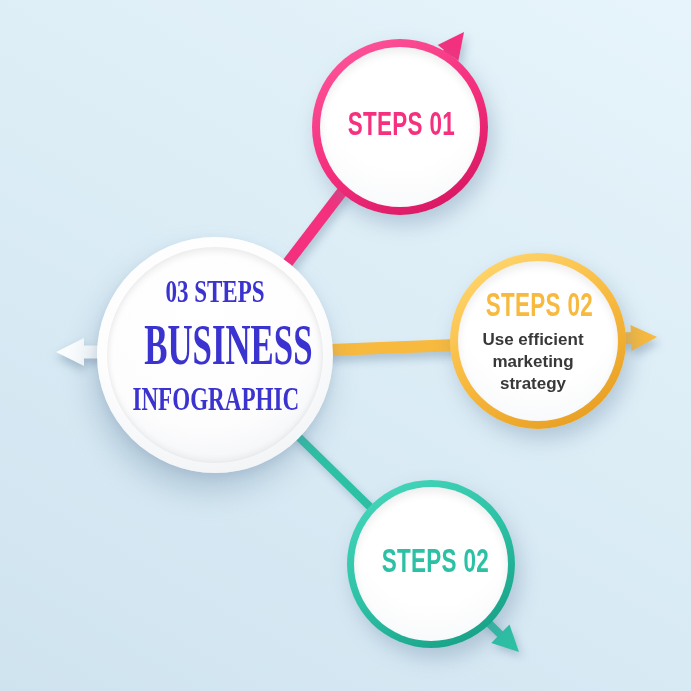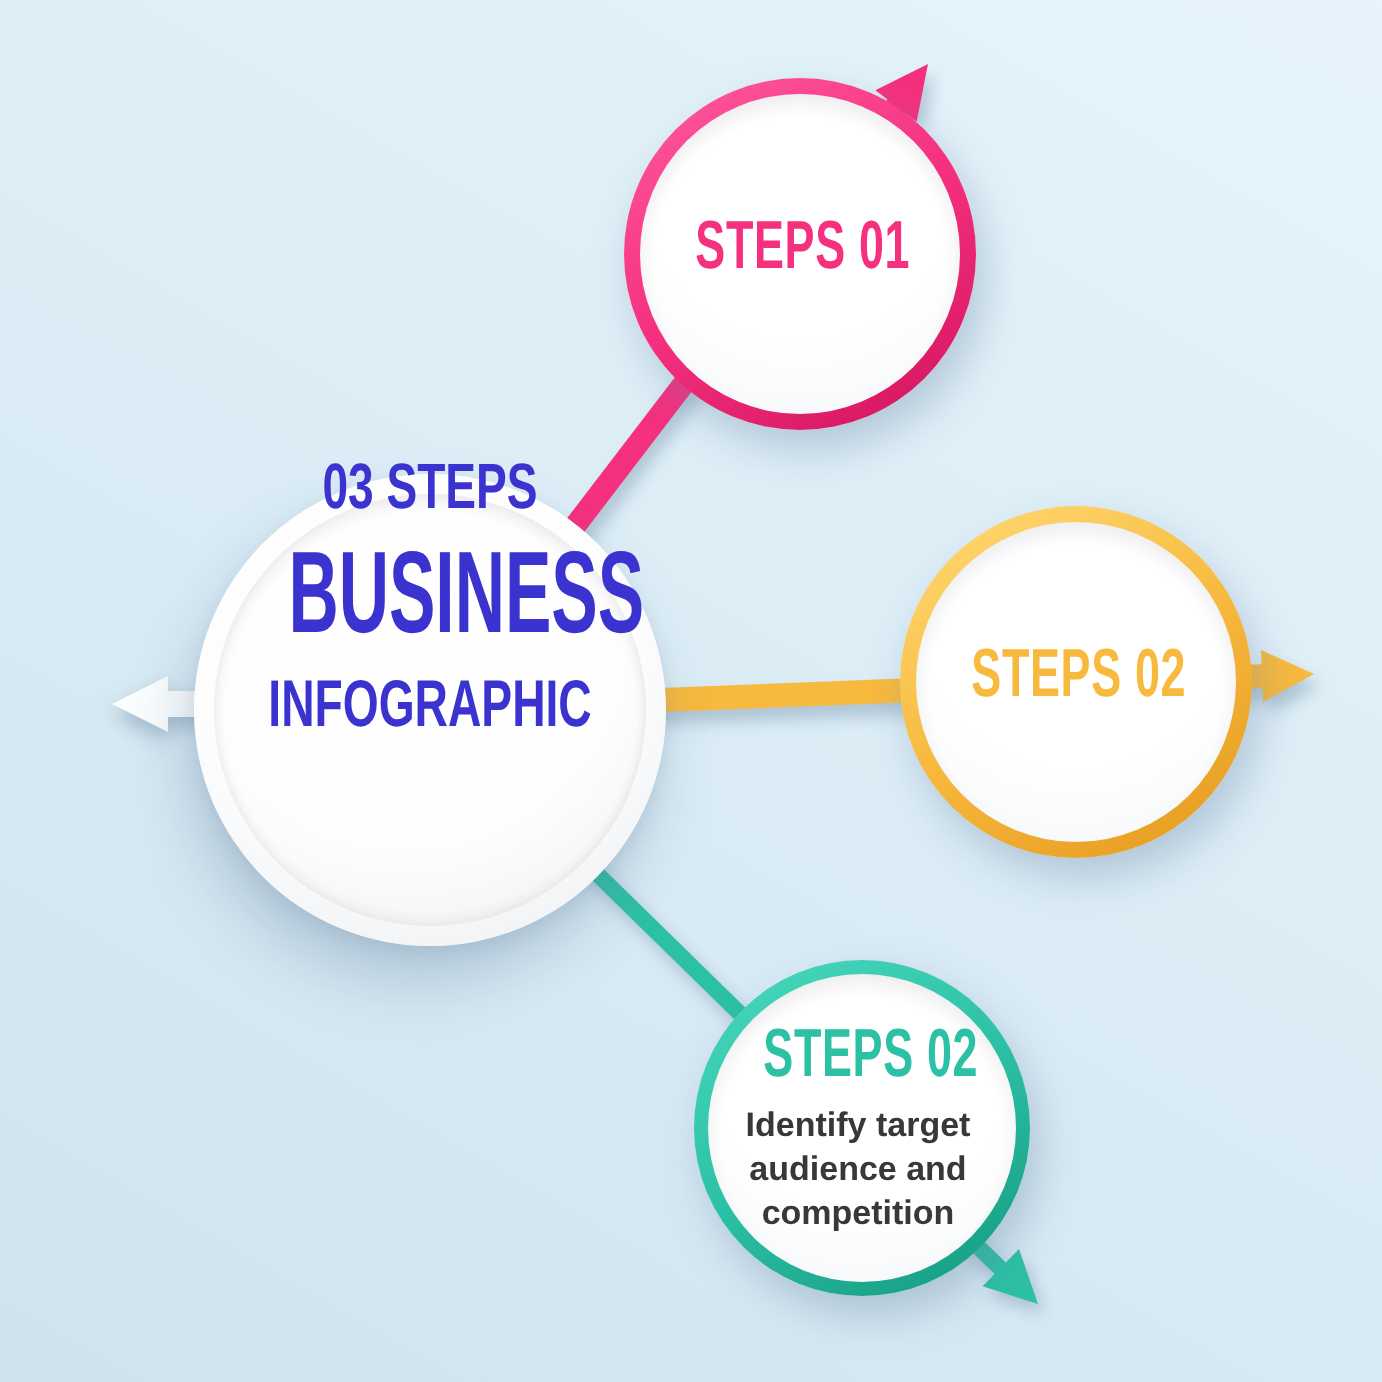--- a/index.html
+++ b/index.html
@@ -25,21 +25,21 @@
   .head2{fill:var(--step2);}
   .head3{fill:var(--step3);}
   .headw{fill:var(--white_arrow);}
 
   
   .central{
     position:absolute;z-index:2;
     left:97px;top:237px;width:236px;height:236px;border-radius:50%;
     background:radial-gradient(circle at 45% 32%,#ffffff 0%,#fdfdfe 55%,#f0f2f4 84%,#ffffff 92%,#e7eaee 100%);
     box-shadow:-5px 18px 30px rgba(100,130,160,.33),0 4px 8px rgba(100,130,160,.15);
-    display:flex;align-items:flex-start;justify-content:center;
+    display:flex;align-items:center;justify-content:center;font-family:Liberation Serif, serif;
   }
   .plate-rim{
     position:absolute;inset:10px;border-radius:50%;
     box-shadow:inset 0 4px 7px rgba(0,0,0,.07),inset 0 -3px 6px rgba(0,0,0,.05);
   }
   .central-text{position:relative;text-align:center;transform:translateY(-10px);width:100%;}
   .c-line1,.c-line2,.c-line3{
     color:var(--title_blue);font-weight:bold;line-height:1;white-space:nowrap;
   }
   .c-line1{font-size:32px;transform:scaleX(.72);}
@@ -114,25 +114,25 @@
 
   <div class="step step-1">
     <div class="step-inner">
       <div class="step-title">STEPS 01</div>
     </div>
   </div>
 
   <div class="step step-2">
     <div class="step-inner">
       <div class="step-title">STEPS 02</div>
+      <div class="step-body">Use efficient
+marketing
+strategy</div>
     </div>
   </div>
 
   <div class="step step-3">
     <div class="step-inner">
       <div class="step-title">STEPS 02</div>
-      <div class="step-body">Identify target
-audience and
-competition</div>
     </div>
   </div>
 
 </div>
 
 </body></html>

